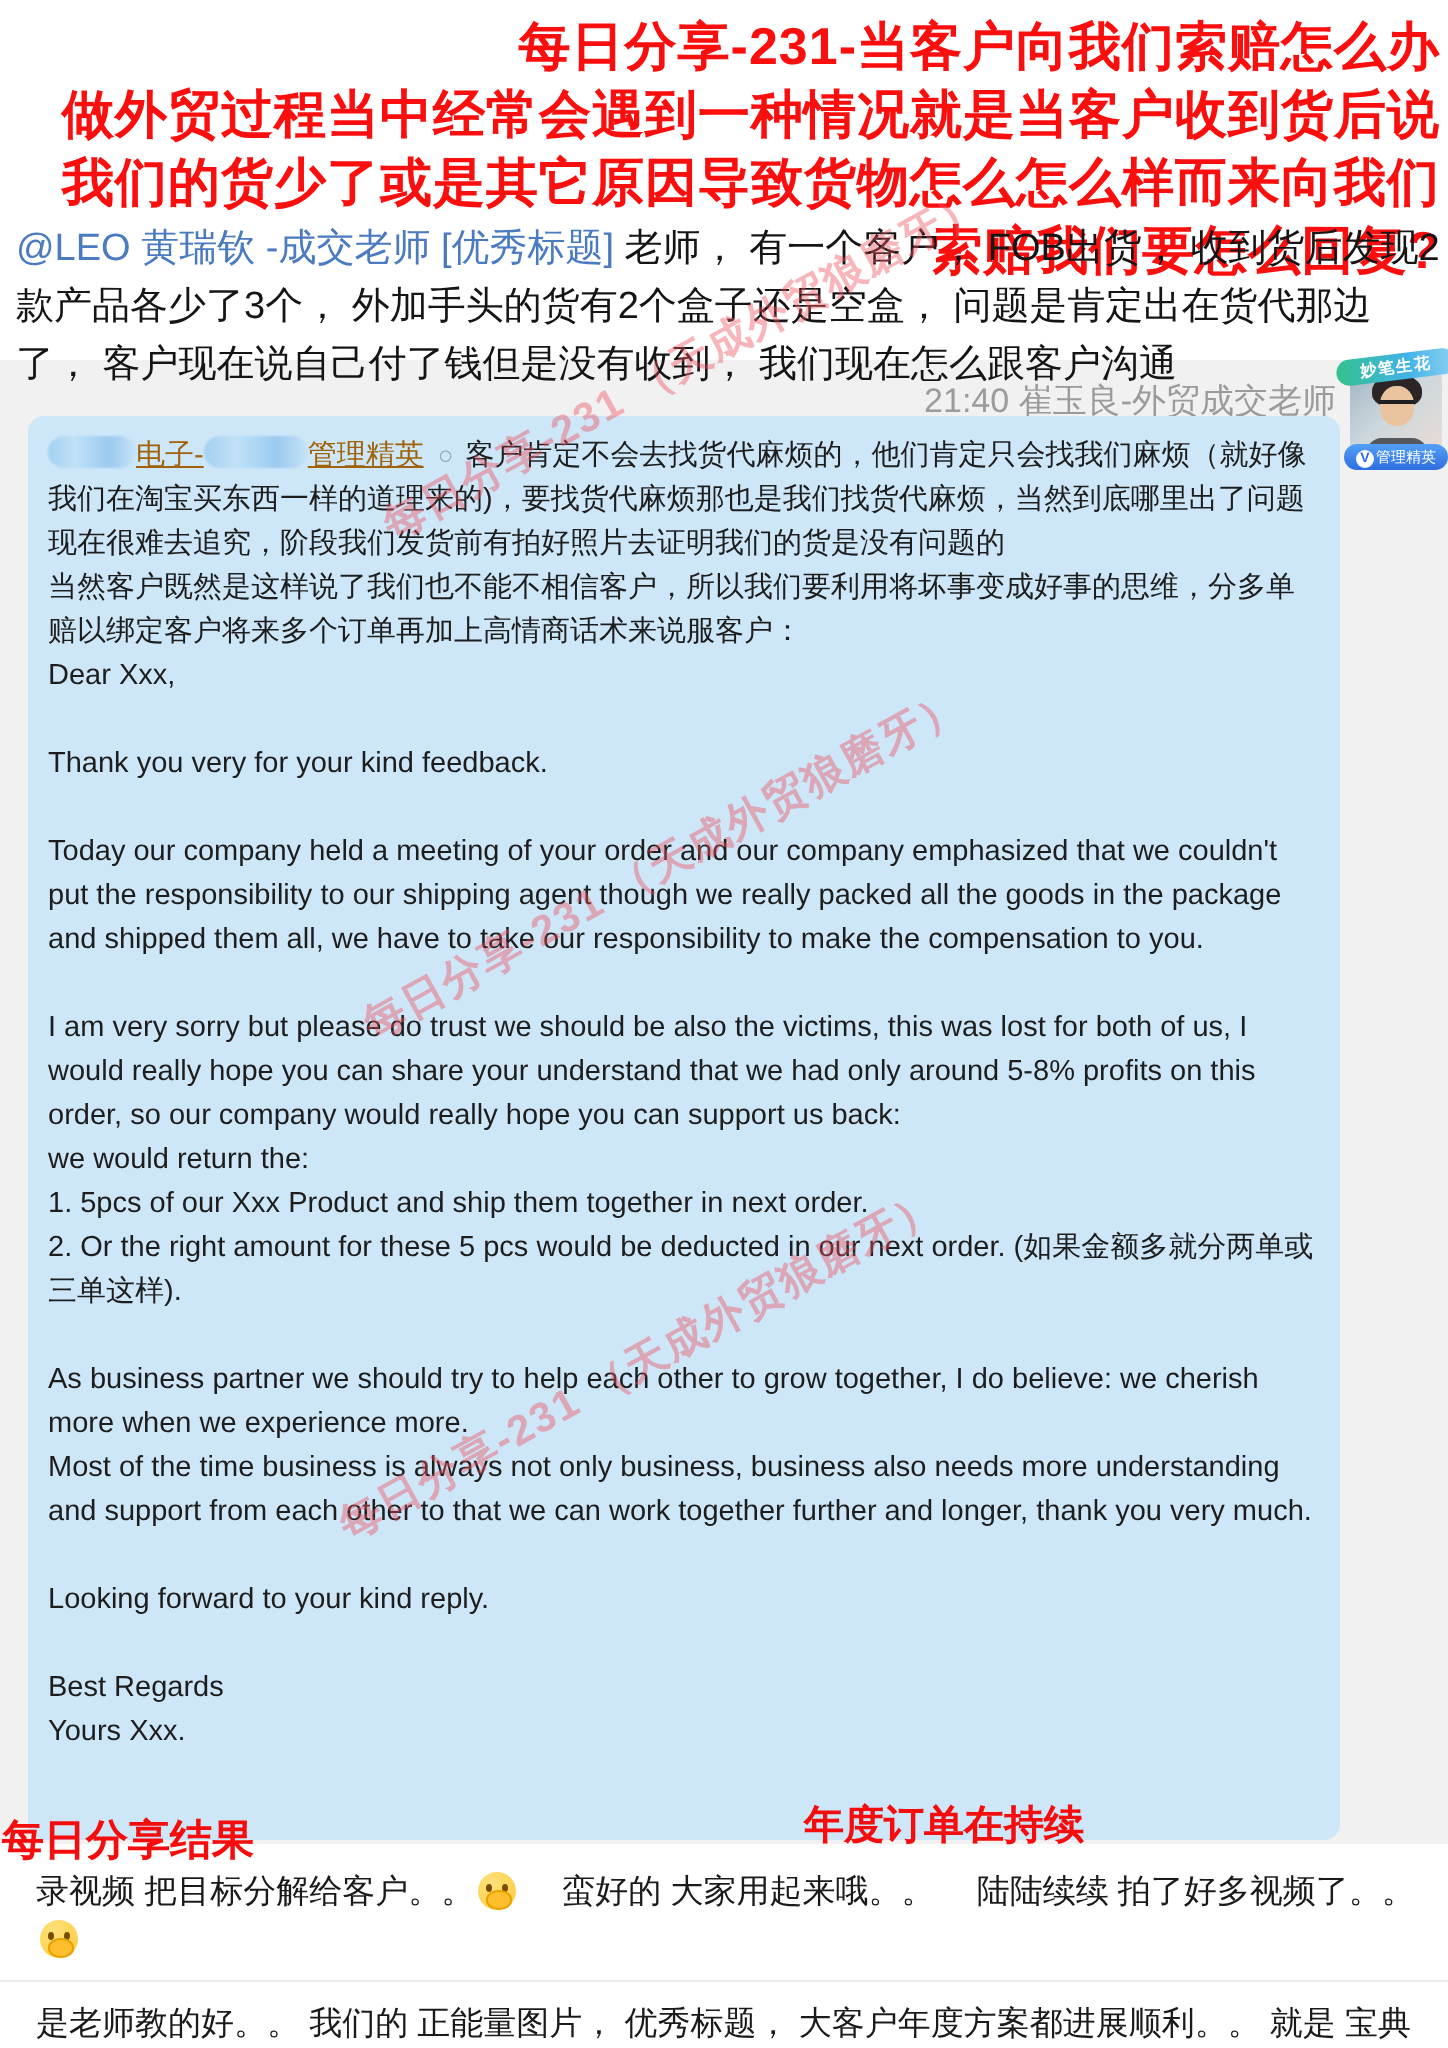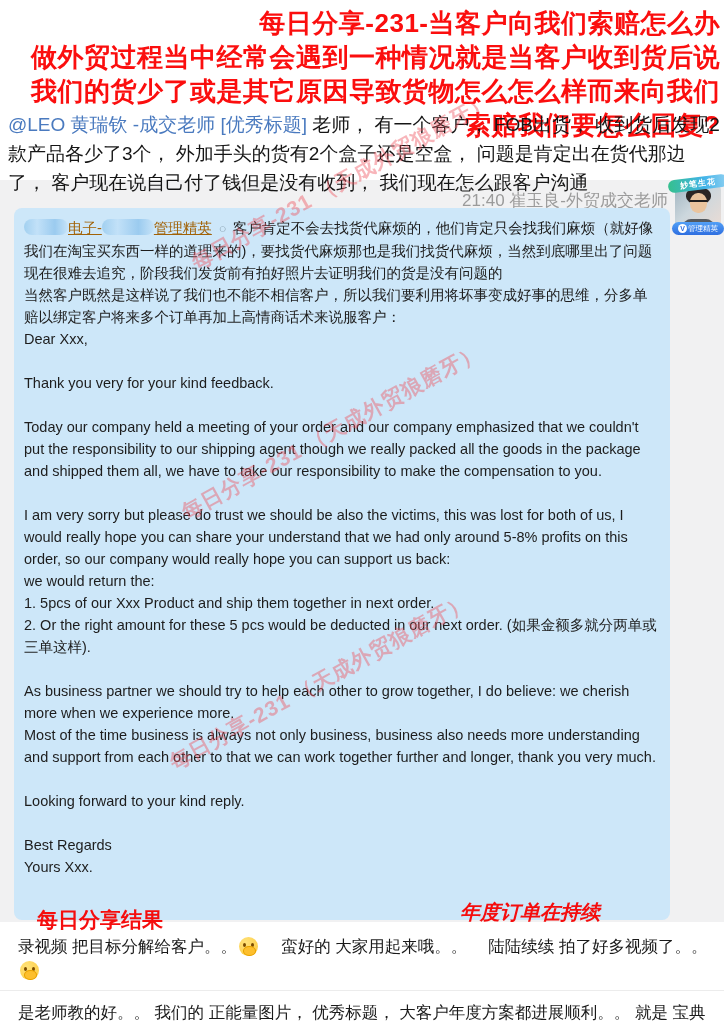--- a/index.html
+++ b/index.html
@@ -53,23 +53,23 @@
   .presence { color:#8fa6b5; margin:0 6px 0 7px; font-size:13px; }
 
   
   .wm { position:absolute; font-size:21px; font-weight:700; color:rgba(238,78,90,0.42);
         transform:rotate(-29deg); letter-spacing:1px; white-space:nowrap; pointer-events:none; z-index:5; }
   .wm1 { left:172px; top:168px; }
   .wm2 { left:162px; top:418px; }
   .wm3 { left:150px; top:668px; }
 
   
-  .ol { position:absolute; color:#f50d0d; font-weight:800; z-index:6; white-space:nowrap;padding-left:36px; }
+  .ol { position:absolute; color:#f50d0d; font-weight:800; z-index:6; white-space:nowrap; }
   .ol-left { left:1px; top:906px; font-size:21px; }
-  .ol-right { left:424px; top:899px; font-size:20px;font-style:italic; }
+  .ol-right { left:402px; top:899px; font-size:20px; }
 
   
   .bottom { position:absolute; left:0; top:922px; width:724px; height:127px; background:#ffffff; }
   .brow { padding:12px 10px 8px 18px; font-size:16.5px; line-height:24px; color:#1a1a1a; }
   .brow + .brow { border-top:1px solid #ececec; padding-top:9px; }
   .emoji { display:inline-block; position:relative; width:19px; height:19px; border-radius:50%;
            background:radial-gradient(circle at 35% 30%,#ffe27a,#fdc93c); vertical-align:-4px; margin:0 2px; }
   .emoji::before { content:""; position:absolute; left:4px; top:5.5px; width:3px; height:4px;
                    background:#7a4b00; border-radius:50%; box-shadow:8px 0 0 #7a4b00; }
   .emoji::after { content:""; position:absolute; left:4px; bottom:0.5px; width:10.5px; height:7.5px;

